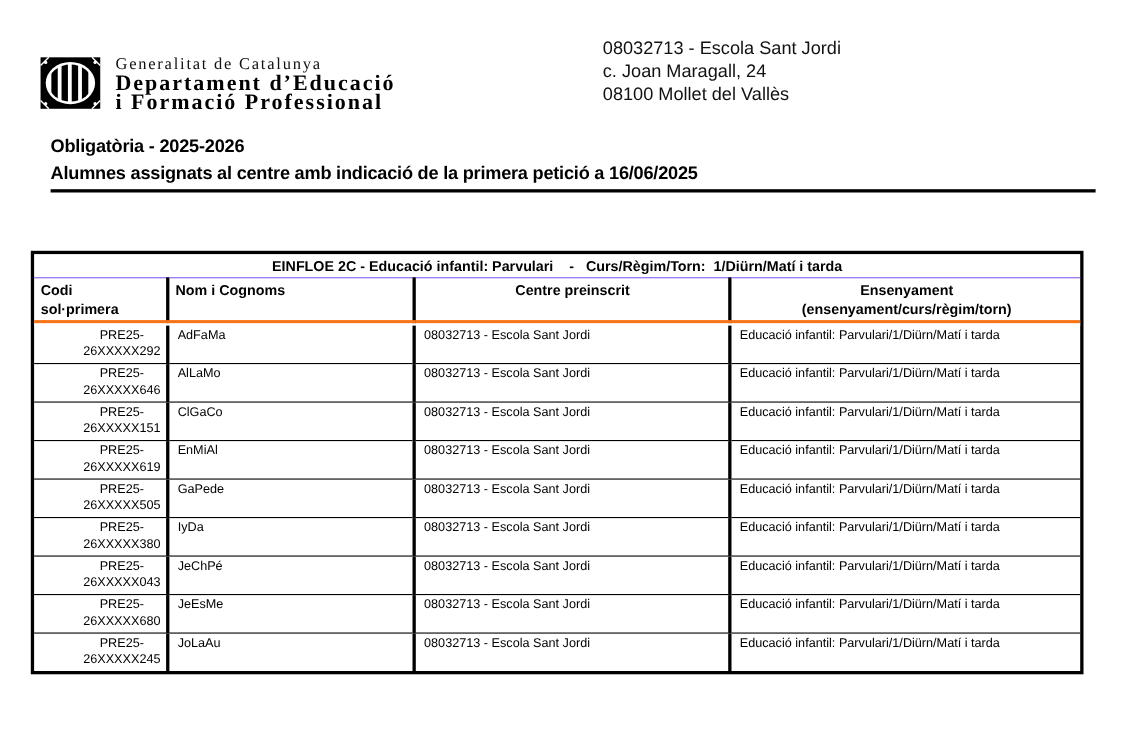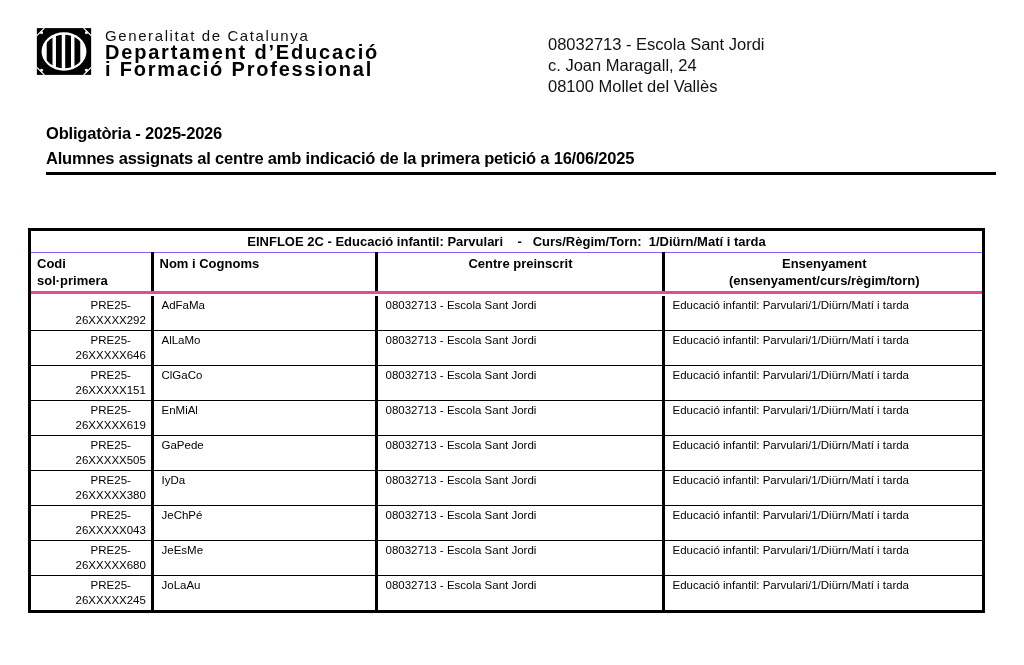--- a/index.html
+++ b/index.html
@@ -1,20 +1,20 @@
 <!DOCTYPE html>
 <html><head>
 <meta charset="utf-8">
 <style>
   * { margin: 0; padding: 0; box-sizing: border-box; }
   html, body { width: 1024px; height: 665px; overflow: hidden; background: #ffffff; }
   body { font-family: "Liberation Sans", sans-serif; color: #000; position: relative; }
 
   
-  .brand { position: absolute; left: 35px; top: 26px; display: flex; align-items: flex-start; }
+  .brand { position: absolute; left: 35px; top: 50px; display: flex; align-items: flex-start; font-family: Liberation Serif, serif; }
   .brand-logo { width: 58px; height: 51px; margin-right: 12px; }
   .brand-text { padding-top: 1px; }
   .brand-line1 { font-size: 15px; letter-spacing: 1.6px; color: #111; line-height: 17px; }
   .brand-line2, .brand-line3 { font-size: 20px; font-weight: bold; letter-spacing: 1.8px; line-height: 16.5px; }
 
   .center-address { position: absolute; left: 548px; top: 34px; font-size: 16.5px; line-height: 21px; color: #111; }
 
   
   .titles { position: absolute; left: 46px; top: 121px; width: 950px; }
   .title-line { font-size: 16.5px; font-weight: bold; line-height: 25px; letter-spacing: -0.2px; }
@@ -27,21 +27,21 @@
   col.c2 { width: 224px; }
   col.c3 { width: 287px; }
   col.c4 { width: 319px; }
 
   .group-header-cell {
     text-align: center; font-weight: bold; font-size: 13px; height: 21px;
     border-bottom: 1px solid #8b5cf6; white-space: pre-wrap; padding: 2px 2px 1px 2px; vertical-align: middle;
   }
   .colhdr td {
     font-weight: bold; font-size: 13px; vertical-align: top; height: 38px;
-    border-right: 3px solid #000; border-bottom: 3px solid #ec4899; padding: 2px 4px 2px 6px; line-height: 17px;
+    border-right: 3px solid #000; border-bottom: 3px solid #f97316; padding: 2px 4px 2px 6px; line-height: 17px;
   }
   .colhdr td:last-child { border-right: none; }
   .colhdr .center { text-align: center; }
 
   .data-gap { height: 2px; background: #fff; }
 
   .data-table td {
     font-size: 11.5px; vertical-align: top; height: 33px;
     border-right: 3px solid #000; border-top: 1px solid #000;
     padding: 2px 4px 2px 8px; line-height: 14px;

